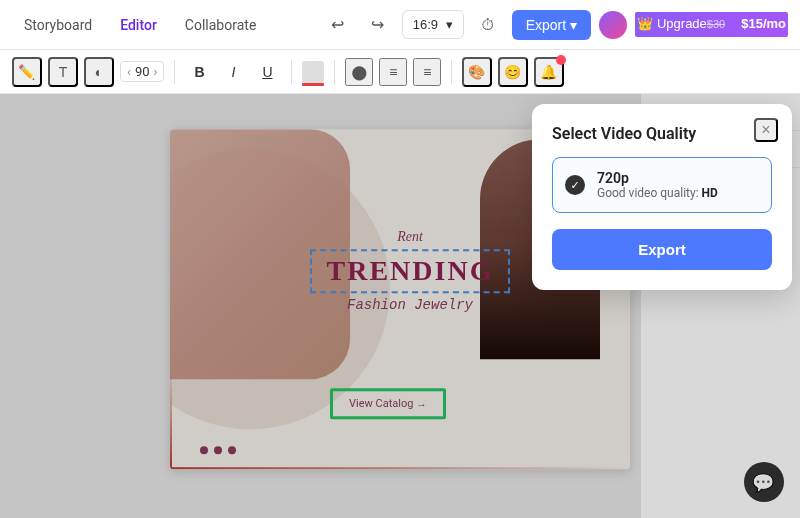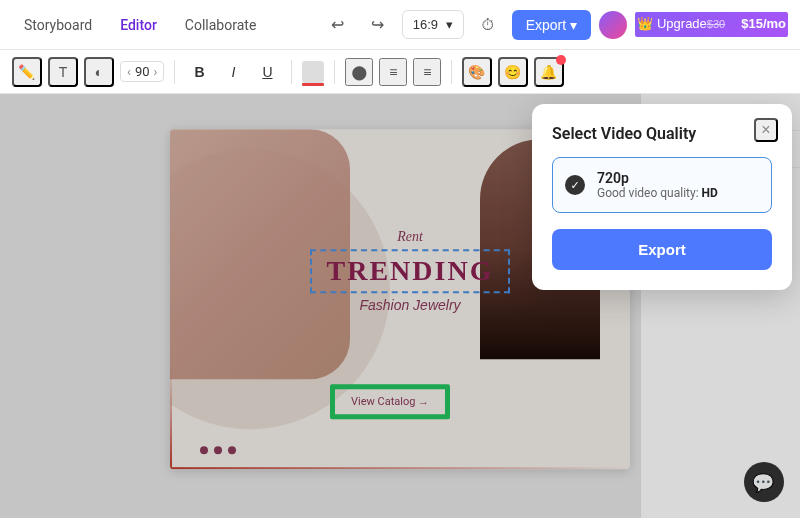--- a/index.html
+++ b/index.html
@@ -284,33 +284,33 @@
       font-family: serif;
       font-size: 28px;
       color: #8b2252;
       font-weight: 700;
       letter-spacing: 2px;
       border: 2px dashed #4a90e2;
       padding: 4px 8px;
       position: relative;
     }
     .fashion-text {
-      font-family: Liberation Sans, sans-serif;
+      font-family: Liberation Mono, monospace;
       font-size: 14px;
       color: #8b3a5a;
       margin-top: 4px;
       font-style: italic;
     }
 
     .catalog-btn {
       position: absolute;
       bottom: 50px;
       left: 160px;
       padding: 6px 16px;
-      border: 5px solid #22c55e;
+      border: 3px solid #22c55e;
       background: transparent;
       color: #8b3a5a;
       font-size: 11px;
       border-radius: 2px;
       cursor: pointer;
       display: flex;
       align-items: center;
       gap: 6px;
     }
 

